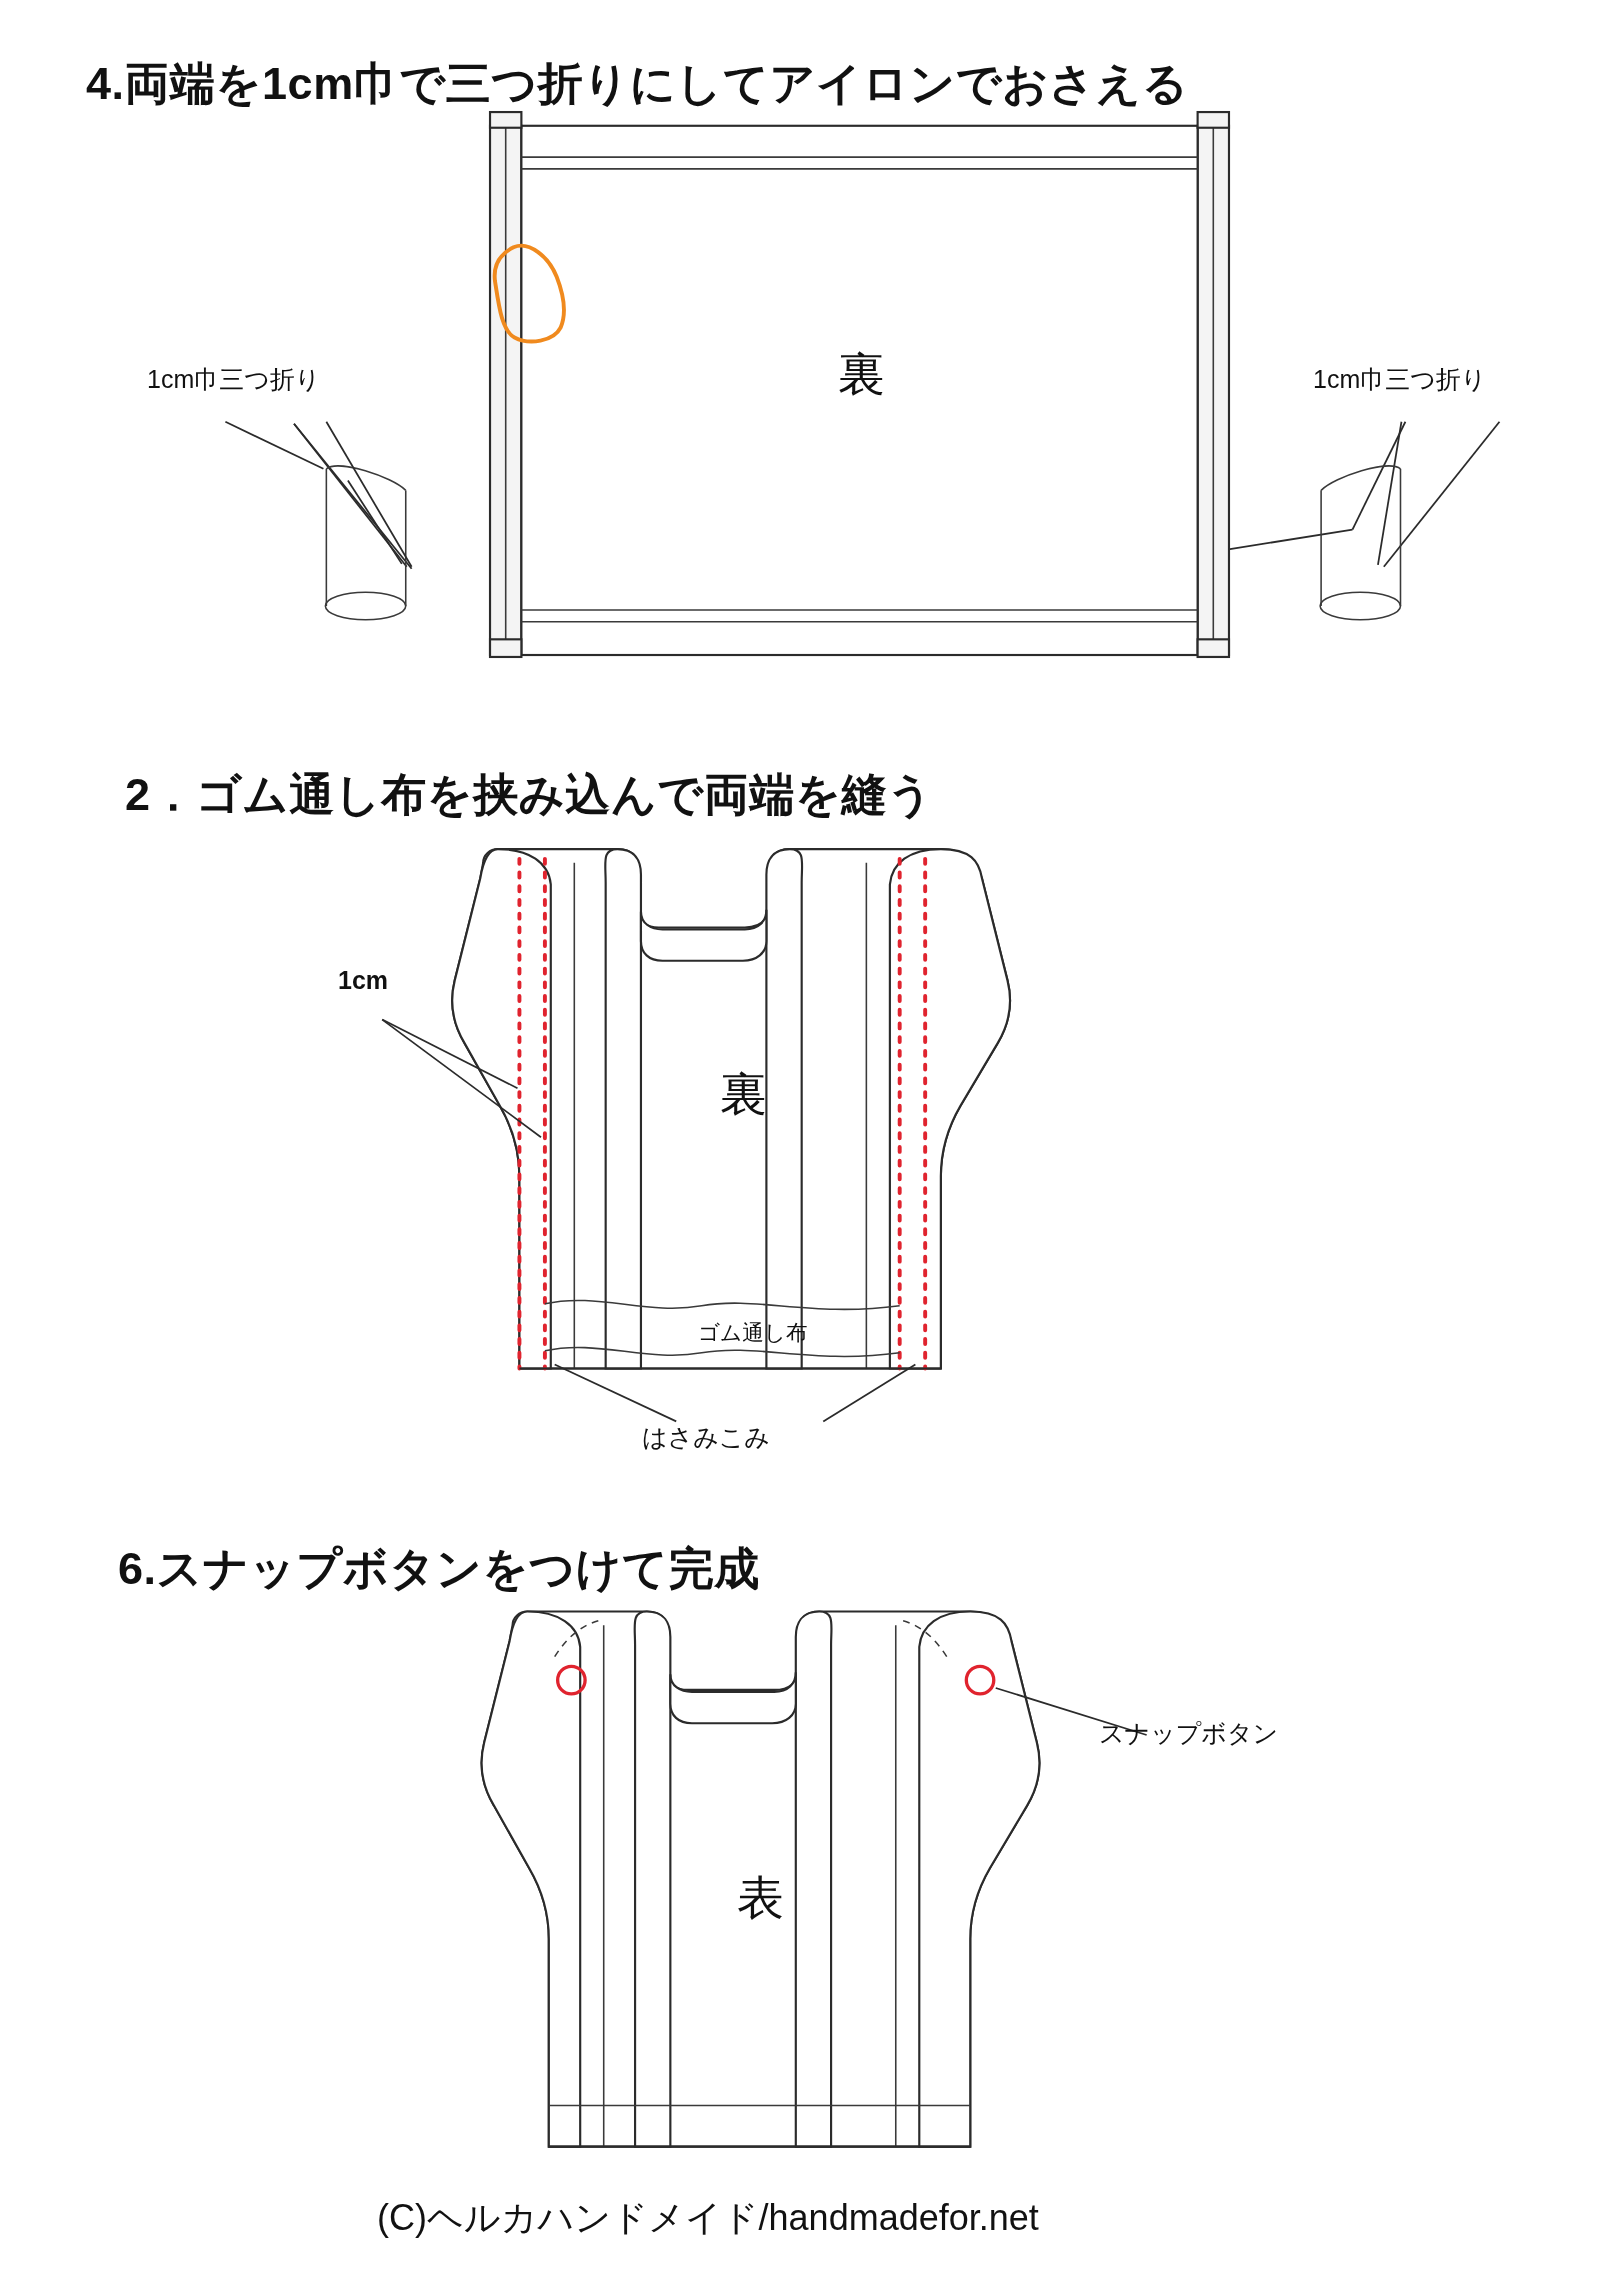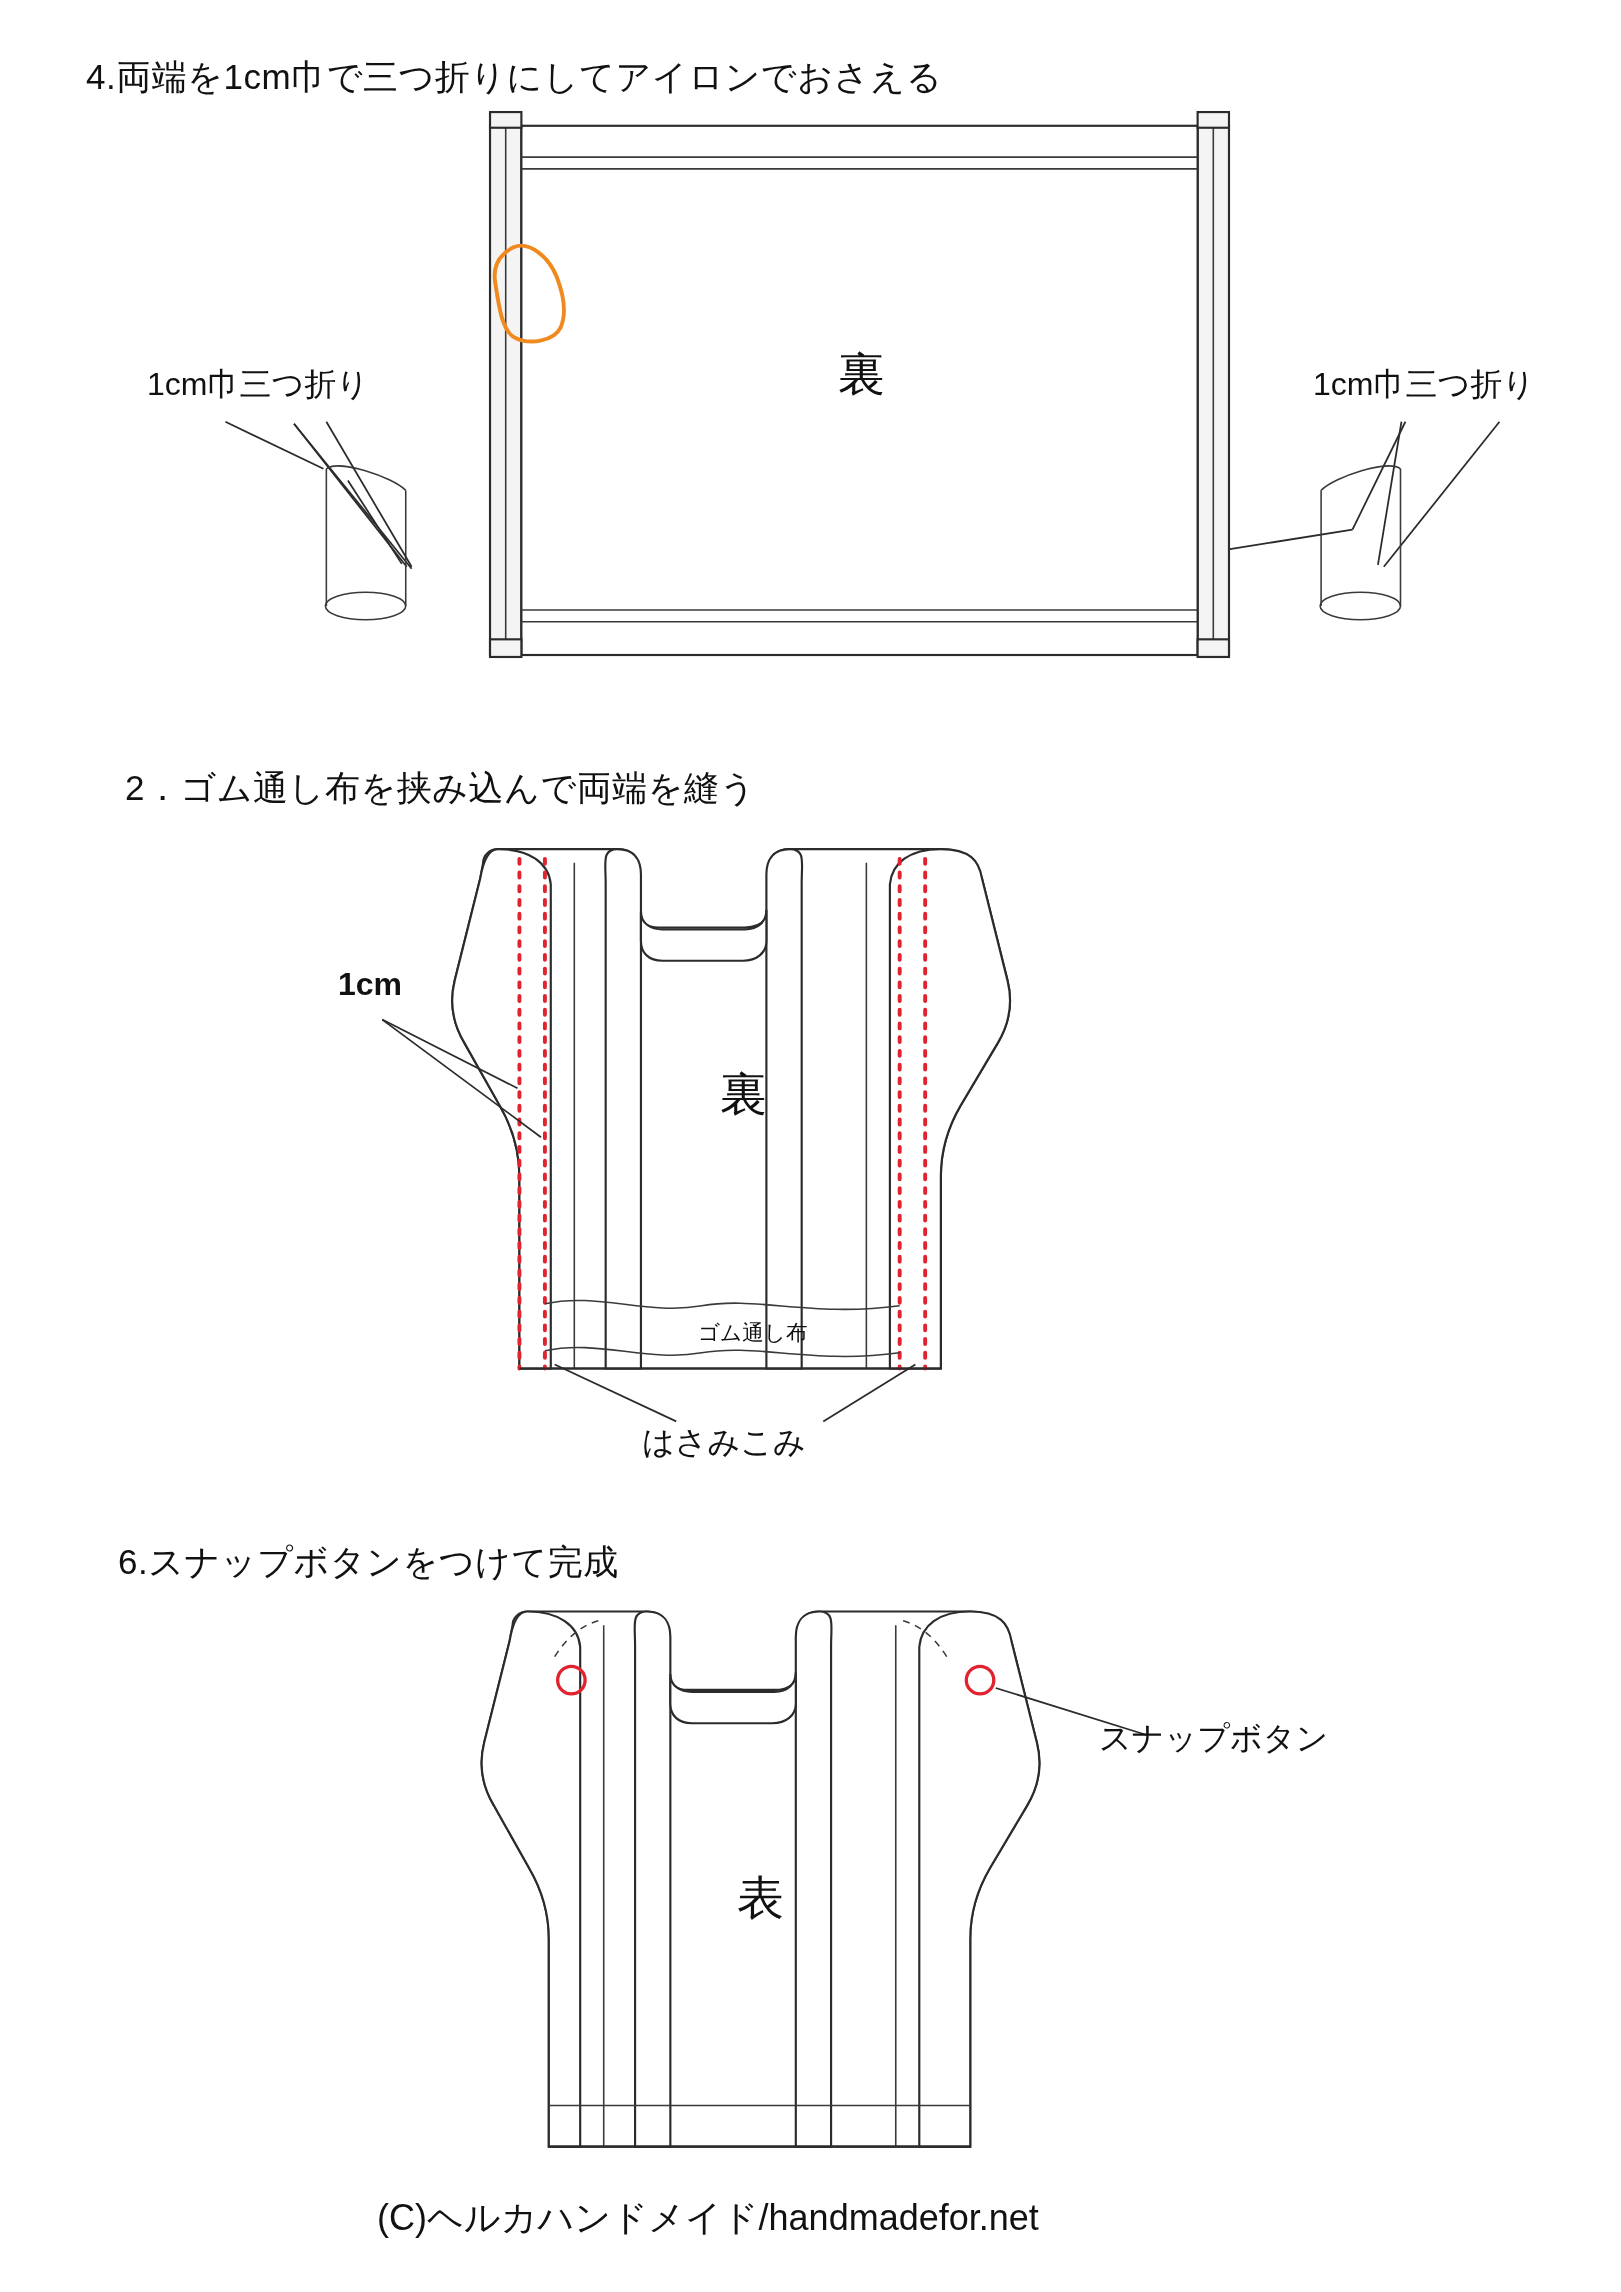--- a/index.html
+++ b/index.html
@@ -16,29 +16,29 @@
     overflow: hidden;
   }
   .page {
     position: absolute;
     left: 0; top: 0;
     width: 1621px;
     height: 2293px;
   }
   .step-title {
     position: absolute;
-    font-size: 35px;
-    font-weight: 400;
+    font-size: 45px;
+    font-weight: 700;
     letter-spacing: 0.5px;
     color: #111;
     white-space: nowrap;
   }
   .label {
     position: absolute;
-    font-size: 32px;
+    font-size: 25px;
     color: #111;
     white-space: nowrap;
   }
   .label-sm {
     position: absolute;
     font-size: 21.6px;
     color: #111;
     white-space: nowrap;
     font-family: Liberation Mono, monospace;
   }

